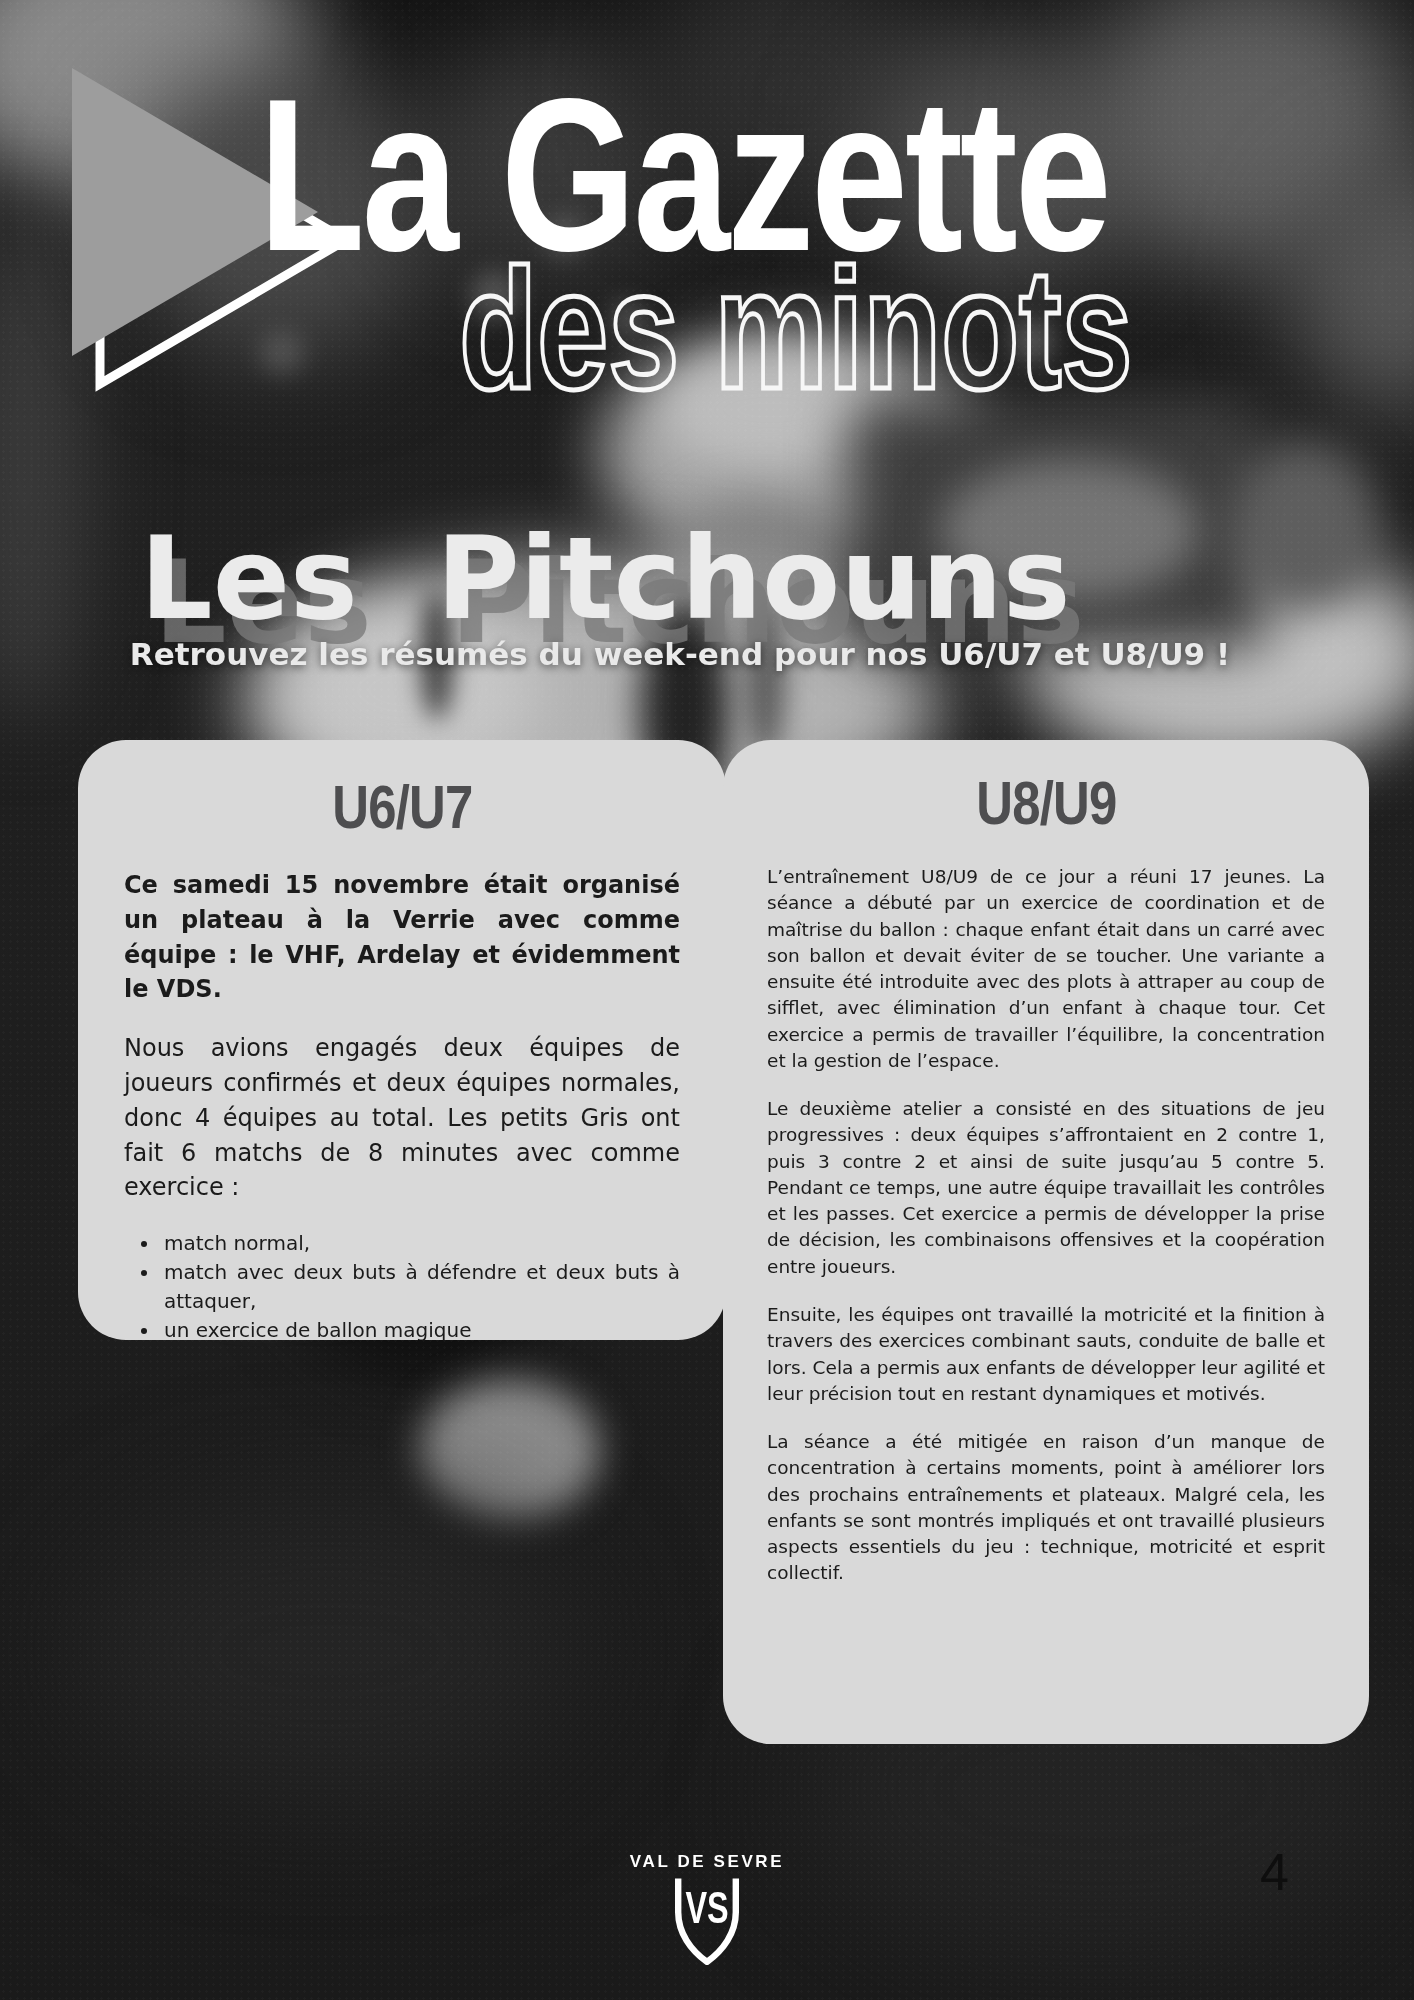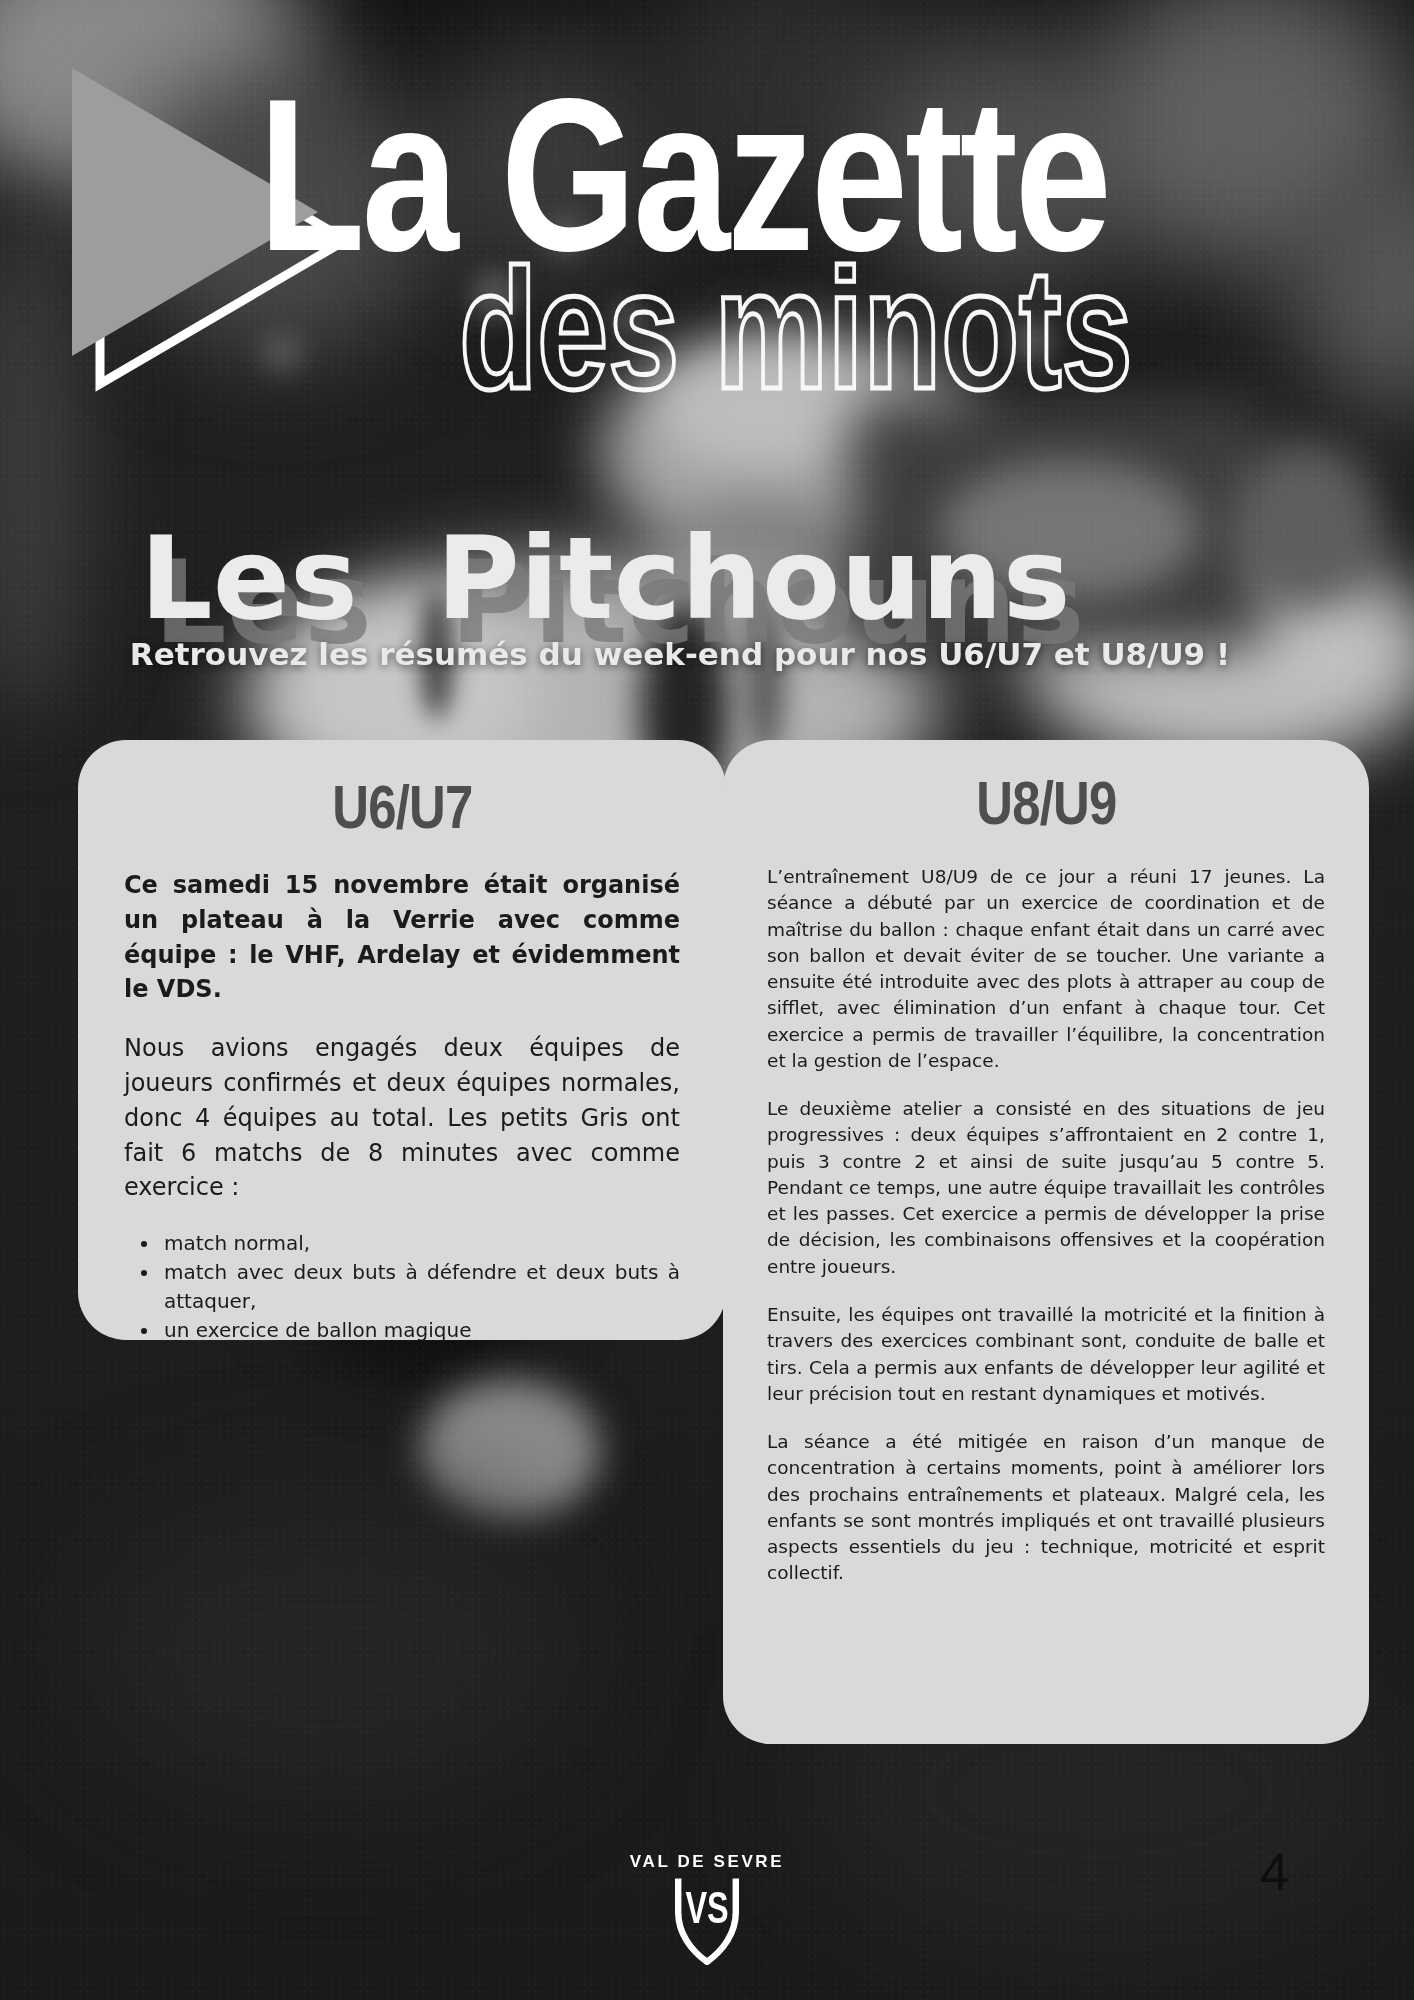--- a/index.html
+++ b/index.html
@@ -152,21 +152,21 @@
     </ul>
     <p class="bold-par closing">L'ambiance séance très bien il faut continuer comme ça pour le reste de la saison !</p>
   </div>
 
   <div class="card card-right">
     <div class="card-title">
       <span>U8/U9</span>
     </div>
     <p>L’entraînement U8/U9 de ce jour a réuni 17 jeunes. La séance a débuté par un exercice de coordination et de maîtrise du ballon : chaque enfant était dans un carré avec son ballon et devait éviter de se toucher. Une variante a ensuite été introduite avec des plots à attraper au coup de sifflet, avec élimination d’un enfant à chaque tour. Cet exercice a permis de travailler l’équilibre, la concentration et la gestion de l’espace.</p>
     <p>Le deuxième atelier a consisté en des situations de jeu progressives : deux équipes s’affrontaient en 2 contre 1, puis 3 contre 2 et ainsi de suite jusqu’au 5 contre 5. Pendant ce temps, une autre équipe travaillait les contrôles et les passes. Cet exercice a permis de développer la prise de décision, les combinaisons offensives et la coopération entre joueurs.</p>
-    <p>Ensuite, les équipes ont travaillé la motricité et la finition à travers des exercices combinant sont, conduite de balle et tirs. Cela a permis aux enfants de développer leur agilité et leur précision tout en restant dynamiques et motivés.</p>
+    <p>Ensuite, les équipes ont travaillé la motricité et la finition à travers des exercices combinant sauts, conduite de balle et lors. Cela a permis aux enfants de développer leur agilité et leur précision tout en restant dynamiques et motivés.</p>
     <p>La séance a été mitigée en raison d’un manque de concentration à certains moments, point à améliorer lors des prochains entraînements et plateaux. Malgré cela, les enfants se sont montrés impliqués et ont travaillé plusieurs aspects essentiels du jeu : technique, motricité et esprit collectif.</p>
   </div>
 
   <div class="footer-logo">
     <div class="club-name">VAL DE SEVRE</div>
     <svg width="80" height="88" viewBox="0 0 100 110">
       <path d="M14,2 L14,44 C14,70 30,92 50,106 C70,92 86,70 86,44 L86,2" fill="none" stroke="#ffffff" stroke-width="8"></path>
       <text x="50" y="58" text-anchor="middle" font-family="Liberation Sans, sans-serif" font-weight="bold" font-size="56" fill="#ffffff" textLength="54" lengthAdjust="spacingAndGlyphs">VS</text>
     </svg>
   </div>

